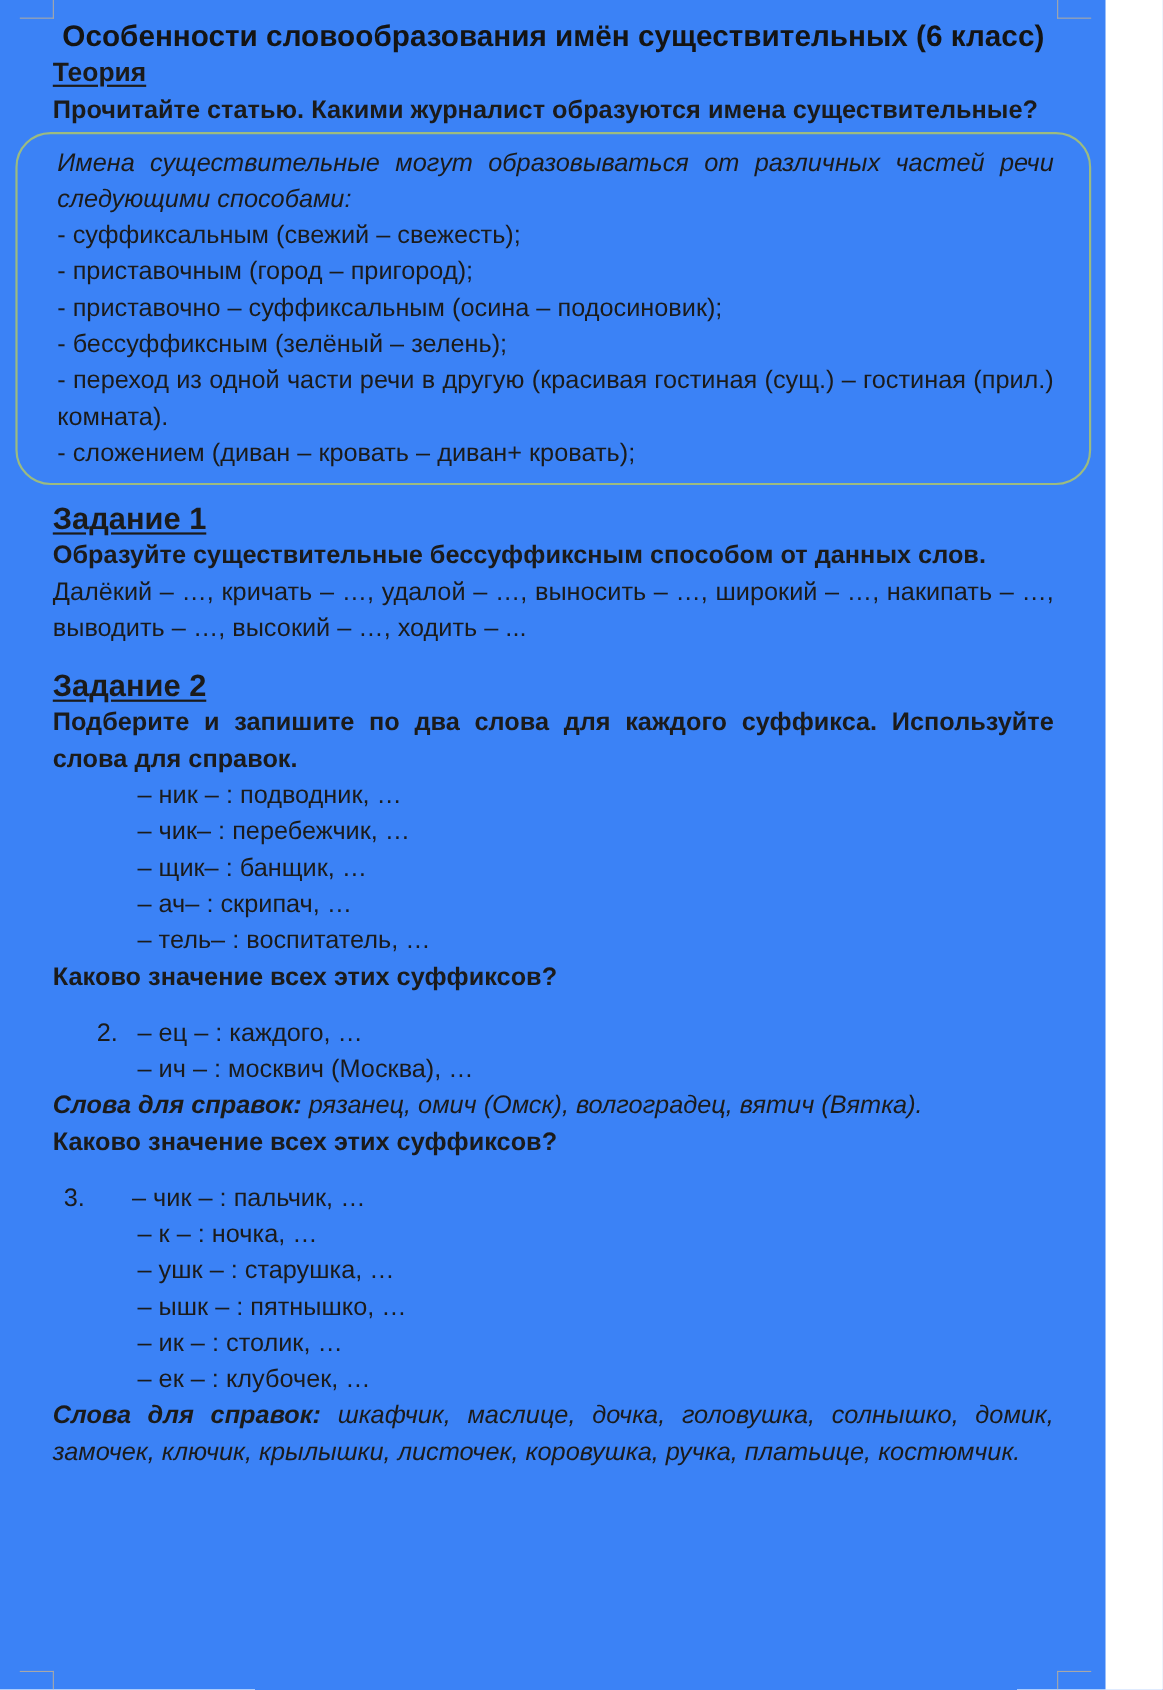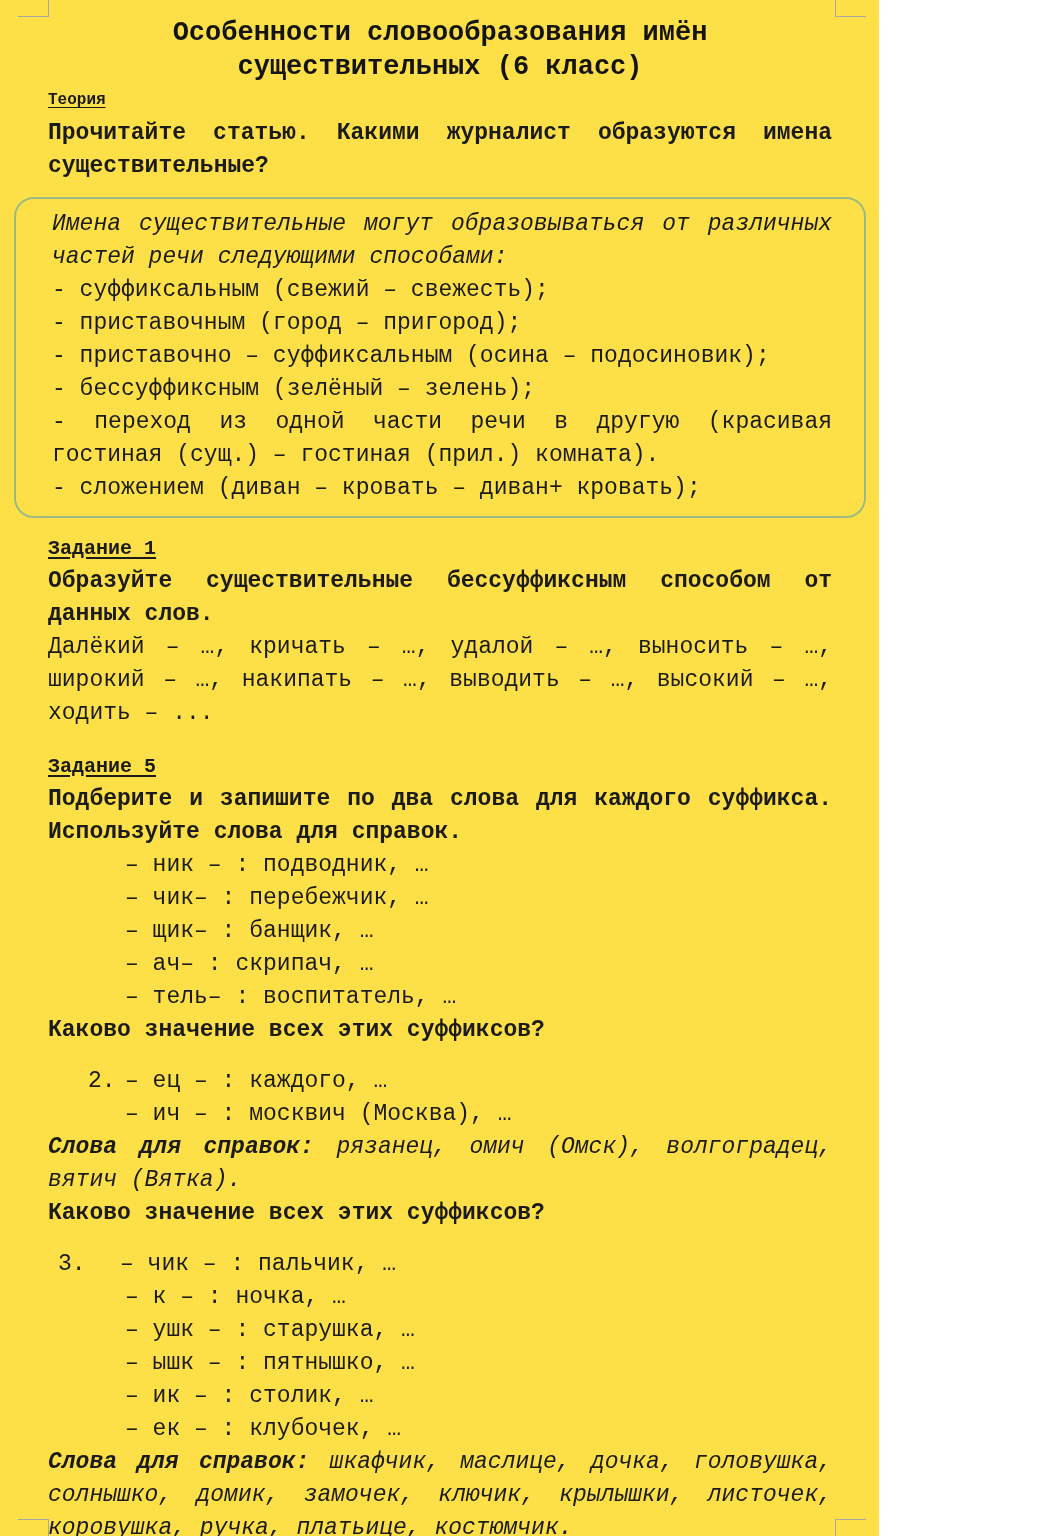--- a/index.html
+++ b/index.html
@@ -1,23 +1,23 @@
 <!DOCTYPE html>
 <html lang="ru"><head>
 <meta charset="utf-8">
 <style>
   * { margin: 0; padding: 0; box-sizing: border-box; }
   html, body { background: #ffffff; }
   .page {
     position: relative;
-    width: 879px;
+    width: 1005px;
     height: 1536px;
-    background: #fde047;
+    background: #3b82f6;
     overflow: hidden;
-    font-family: Liberation Mono, monospace;
+    font-family: Liberation Sans, sans-serif;
     font-size: 23px;
     line-height: 33px;
     color: #1b1b1b;
   }
   
   .mark { position: absolute; width: 31px; height: 17px; }
   .mark.tl { left: 18px; top: 0;  border-right: 1px solid #a8a8a8; border-bottom: 1px solid #a8a8a8; }
   .mark.tr { right: 13px; top: 0; border-left: 1px solid #a8a8a8;  border-bottom: 1px solid #a8a8a8; }
   .mark.bl { left: 18px; bottom: 0;  border-right: 1px solid #a8a8a8; border-top: 1px solid #a8a8a8; }
   .mark.br { right: 13px; bottom: 0; border-left: 1px solid #a8a8a8;  border-top: 1px solid #a8a8a8; }
@@ -25,39 +25,39 @@
   .content { position: absolute; left: 48px; right: 47px; top: 16px; }
 
   .title {
     font-size: 27px;
     line-height: 34px;
     font-weight: 700;
     text-align: center;
     color: #141414;
   }
   .theory-label {
-    font-size: 16px;
+    font-size: 24px;
     font-weight: 700;
     text-decoration: underline;
     text-underline-offset: 3px;
   }
   .bold { font-weight: 700; }
   .just { text-align: justify; }
 
   .theory-box {
     border: 2.5px solid #9cbb80;
-    border-radius: 20px;
-    margin: 14px -34px 0 -34px;
+    border-radius: 32px;
+    margin: 4px -34px 0 -34px;
     padding: 9px 32px 11px 36px;
   }
   .theory-box .intro { font-style: italic; text-align: justify; }
   .method { white-space: normal; text-align: justify; }
 
   .task-heading {
-    font-size: 20px;
+    font-size: 28px;
     font-weight: 700;
     text-decoration: underline;
     text-underline-offset: 3px;
   }
   #task1 { margin-top: 14px; }
   #task2 { margin-top: 20px; }
 
   .group { margin-top: 0; }
   .group.gap { margin-top: 18px; }
   .row.first { padding-left: 40px; }
@@ -96,21 +96,21 @@
         </div>
     </div>
 
     <div id="task1">
       <div class="task-heading">Задание 1</div>
       <p class="bold just">Образуйте существительные бессуффиксным способом от данных слов.</p>
       <p class="just">Далёкий – …, кричать – …, удалой – …, выносить – …, широкий – …, накипать – …, выводить – …, высокий – …, ходить – ...</p>
     </div>
 
     <div id="task2">
-      <div class="task-heading">Задание 5</div>
+      <div class="task-heading">Задание 2</div>
       <p class="bold just">Подберите и запишите по два слова для каждого суффикса. Используйте слова для справок.</p>
       <div id="groups">
           <div class="group">
             <div class="row sub">– ник – : подводник, …</div>
             <div class="row sub">– чик– : перебежчик, …</div>
             <div class="row sub">– щик– : банщик, …</div>
             <div class="row sub">– ач– : скрипач, …</div>
             <div class="row sub">– тель– : воспитатель, …</div>
             <p class="question">Каково значение всех этих суффиксов?</p>
           </div>

